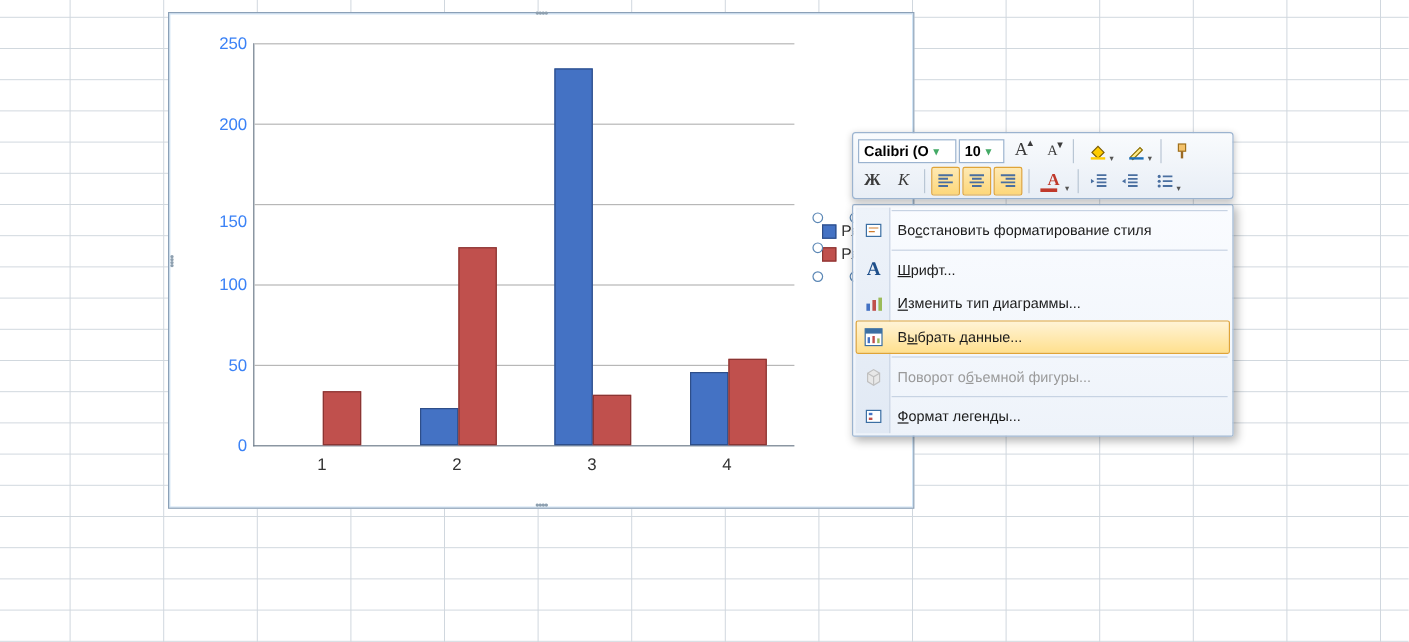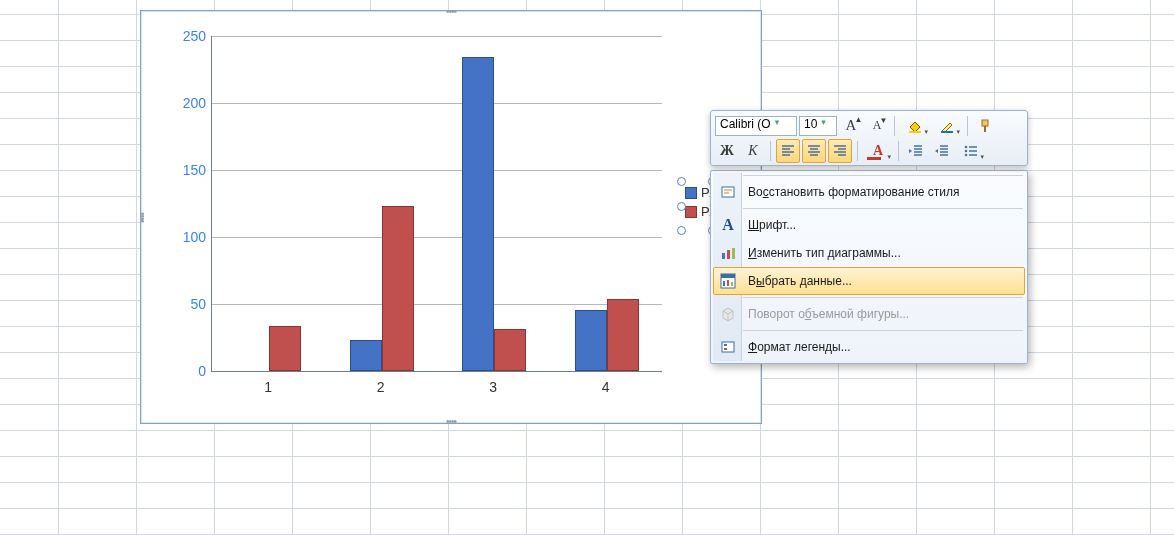--- a/index.html
+++ b/index.html
@@ -137,22 +137,23 @@
     display:flex;
     flex-direction:column;
     padding:2px 4px;
     box-sizing:border-box;
     z-index:10;
   }
   .tb-row{display:flex;align-items:center;gap:2px;height:26px;}
   .tb-sep{width:1px;background:#b9c6d4;height:20px;margin:0 3px;}
   .tb-field{
     background:#fff;border:1px solid #9bb3cf;height:20px;
-    font-size:12px;display:flex;align-items:flex-start;padding:0 4px;
+    font-size:12px;display:flex;align-items:center;padding:0 4px;
     box-sizing:border-box;
+    font-weight:bold;
   }
   .tb-field .dd{margin-left:4px;color:#4a6;font-size:9px;}
   .tb-btn{
     width:22px;height:22px;display:flex;align-items:center;justify-content:center;
     border:1px solid transparent;border-radius:2px;color:#3b3b3b;
     position:relative;
   }
   .tb-btn.on{border-color:#e0a437;background:linear-gradient(#fee9b3,#fdd77a);}
   .tb-btn .dd-arrow{position:absolute;right:1px;bottom:1px;font-size:7px;color:#555;}
   .tb-icon{font-family:"Times New Roman",serif;}
@@ -213,21 +214,21 @@
   <span class="handle-dots handle-left">••••</span>
   <span class="handle-dots handle-right">••••</span>
 
   <div class="plot-area" id="plot">
       <div class="ytick" style="top: 335px;">0</div>
       <div class="gridline" style="top: 268px;"></div>
       <div class="ytick" style="top: 268px;">50</div>
       <div class="gridline" style="top: 201px;"></div>
       <div class="ytick" style="top: 201px; margin-left: 24px;">100</div>
       <div class="gridline" style="top: 134px;"></div>
-      <div class="ytick" style="top: 134px;">150</div>
+      <div class="ytick" style="top: 148px;">150</div>
       <div class="gridline" style="top: 67px;"></div>
       <div class="ytick" style="top: 67px;">200</div>
       <div class="gridline" style="top: 0px;"></div>
       <div class="ytick" style="top: 0px;">250</div>
       <div class="xtick" style="left: 56.25px;">1</div>
       <div class="bar series2" style="left: 57.25px; width: 30px; height: 42.88px;"></div>
       <div class="xtick" style="left: 168.75px;">2</div>
       <div class="bar series1" style="left: 137.75px; width: 30px; height: 29.48px;"></div>
       <div class="bar series2" style="left: 169.75px; width: 30px; height: 163.48px;"></div>
       <div class="xtick" style="left: 281.25px;">3</div>

